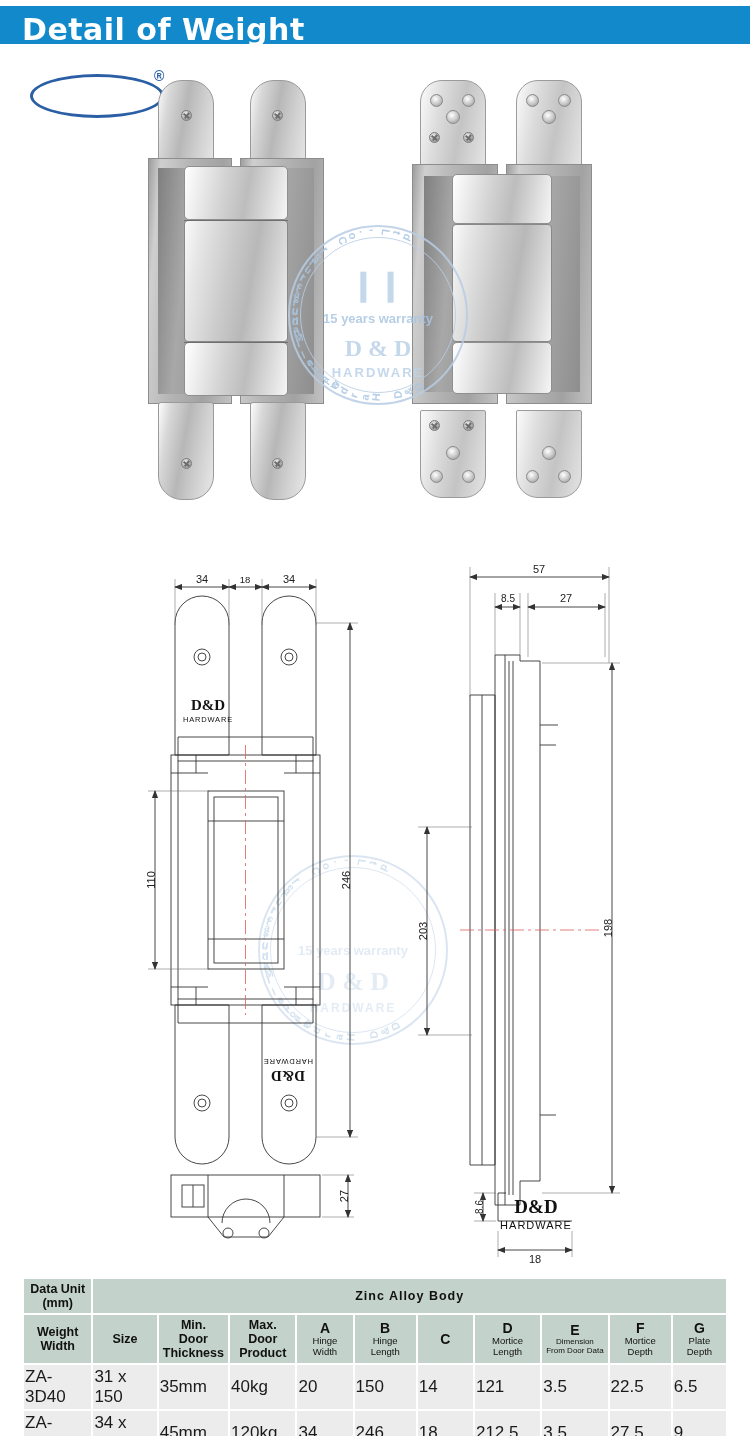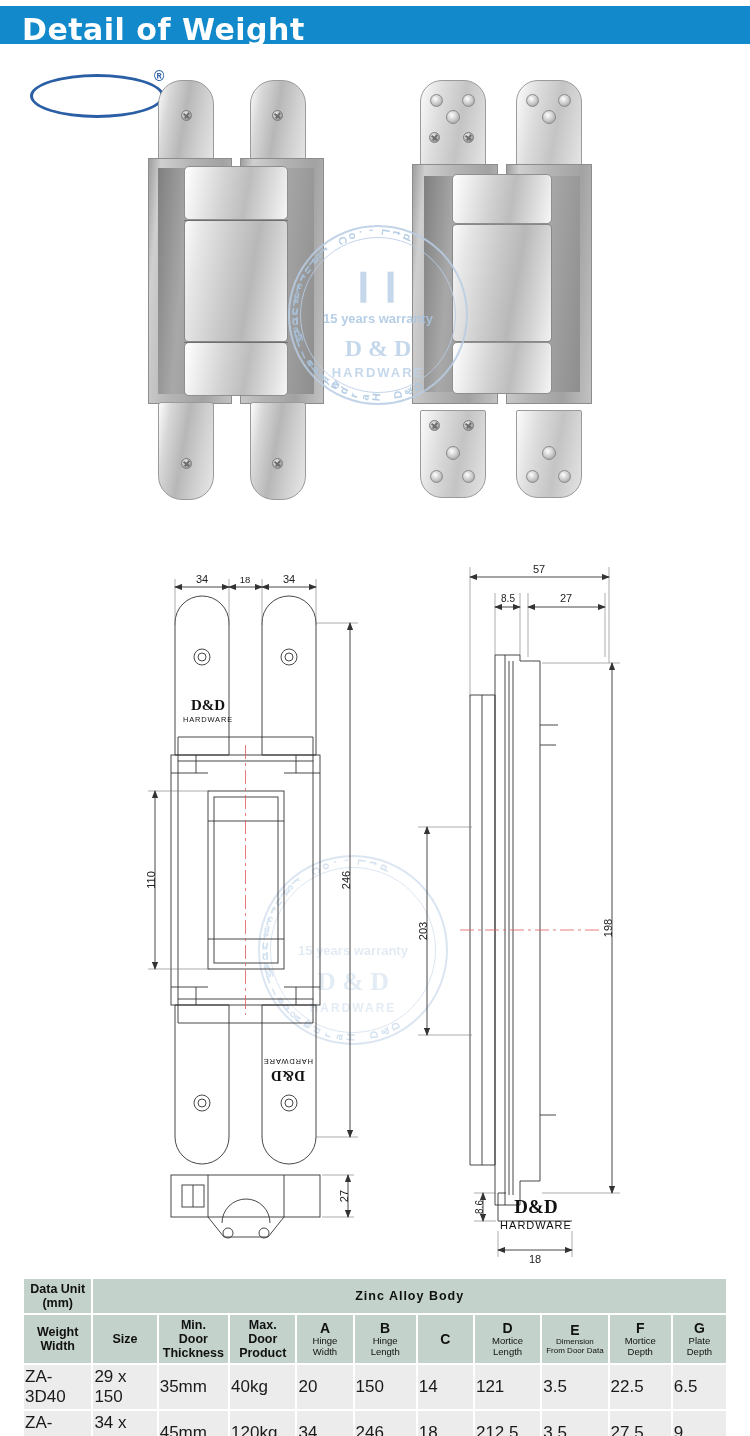--- a/index.html
+++ b/index.html
@@ -592,21 +592,21 @@
           <span class="letter">G</span>
           <span class="desc">Plate</span>
           <span class="desc">Depth</span>
         </th>
       </tr>
 
     </thead>
     <tbody id="spec-body">
         <tr>
           <td class="c-code">ZA-3D40</td>
-          <td class="c-size">29 x 150</td>
+          <td class="c-size">31 x 150</td>
           <td class="c-mdt">35mm</td>
           <td class="c-mdw">40kg</td>
           <td class="c-a">20</td>
           <td class="c-b">150</td>
           <td class="c-c">14</td>
           <td class="c-d">121</td>
           <td class="c-e">3.5</td>
           <td class="c-f">22.5</td>
           <td class="c-g">6.5</td>
         </tr>

